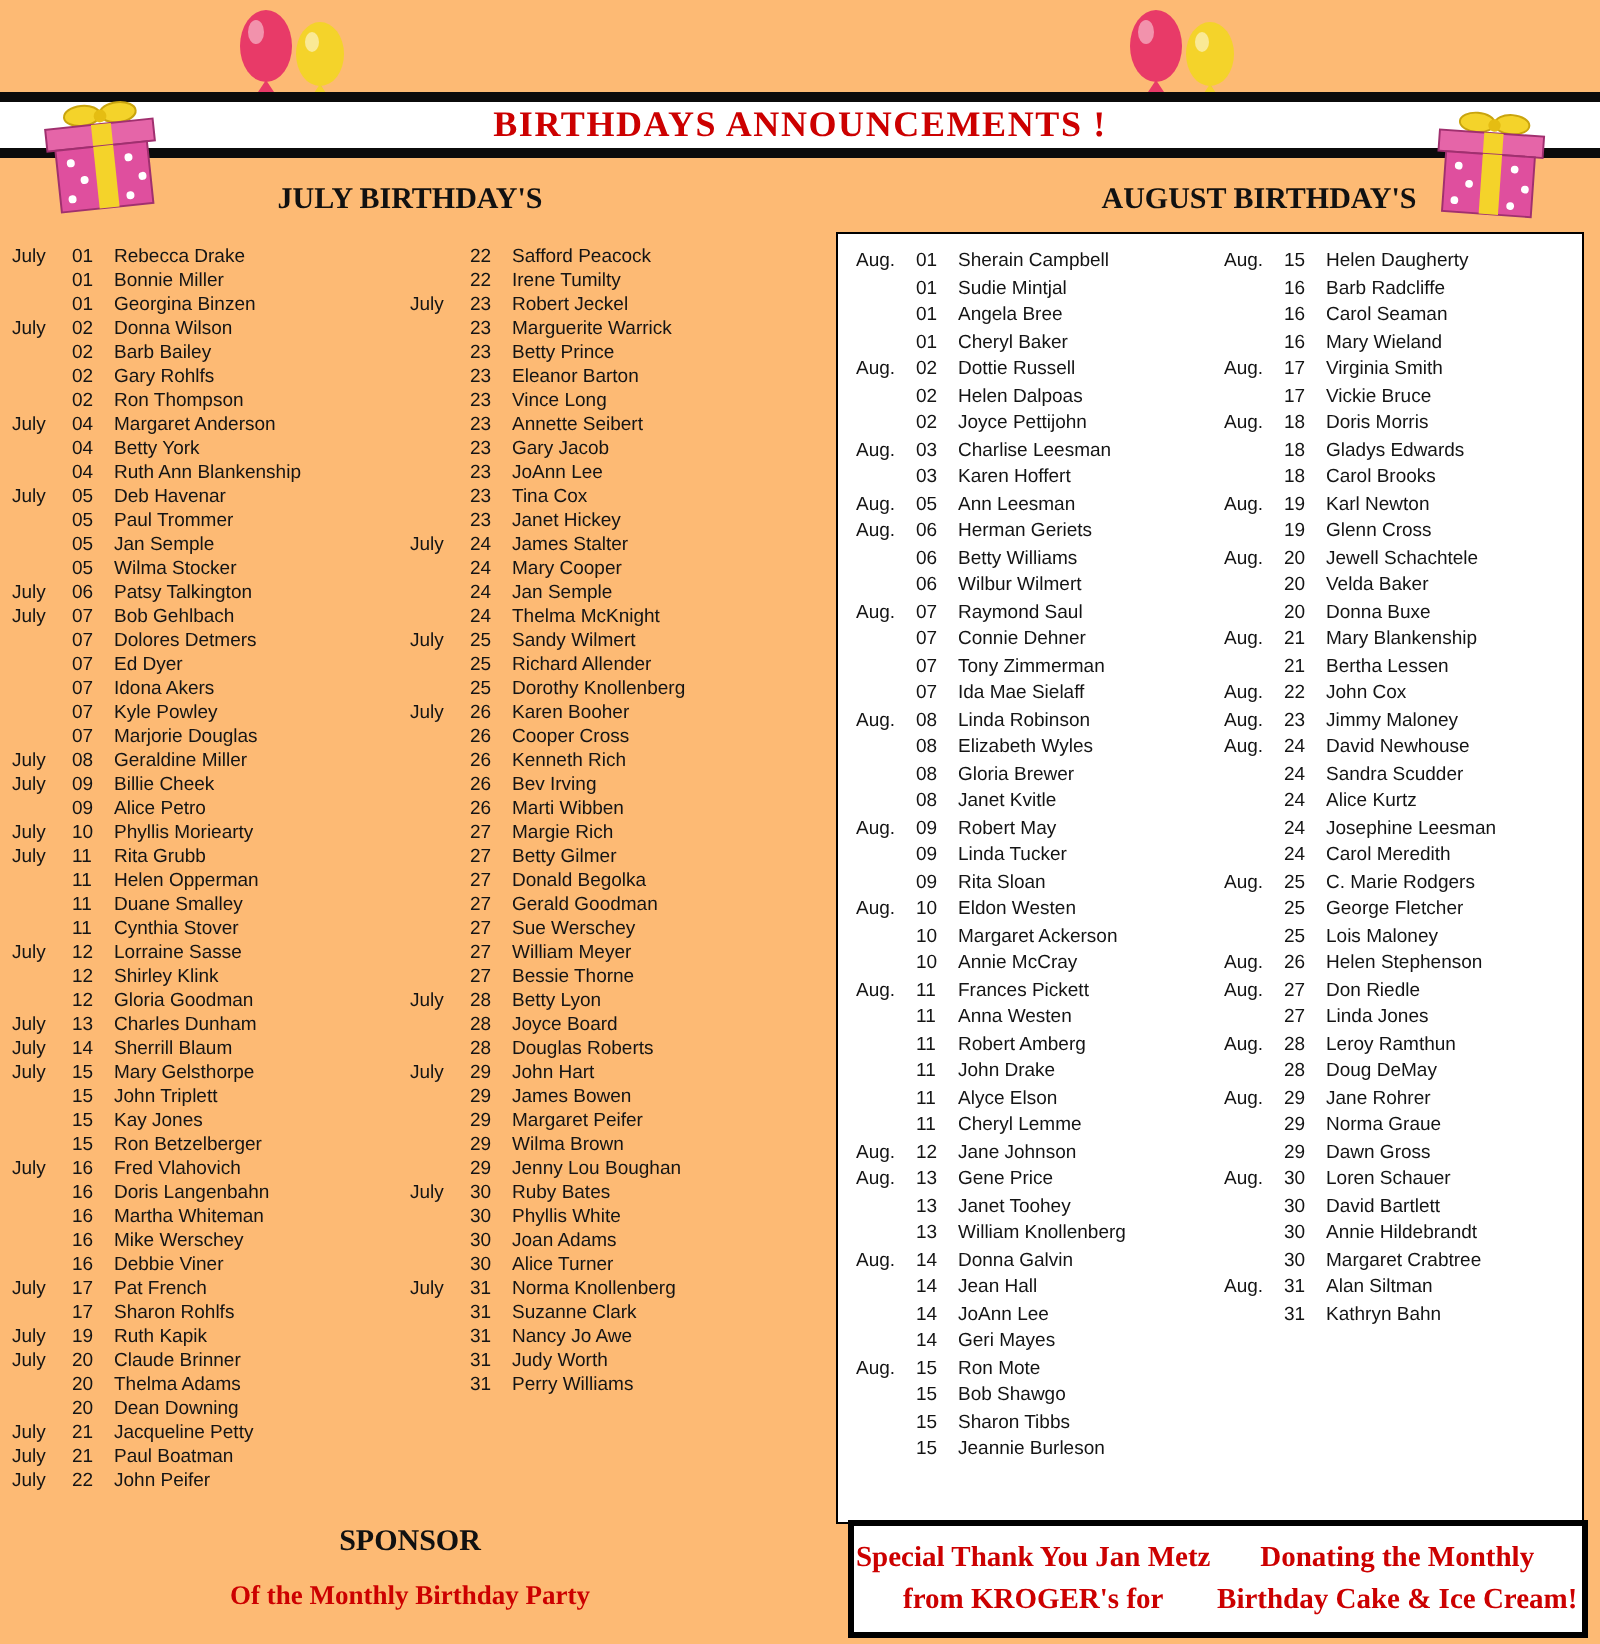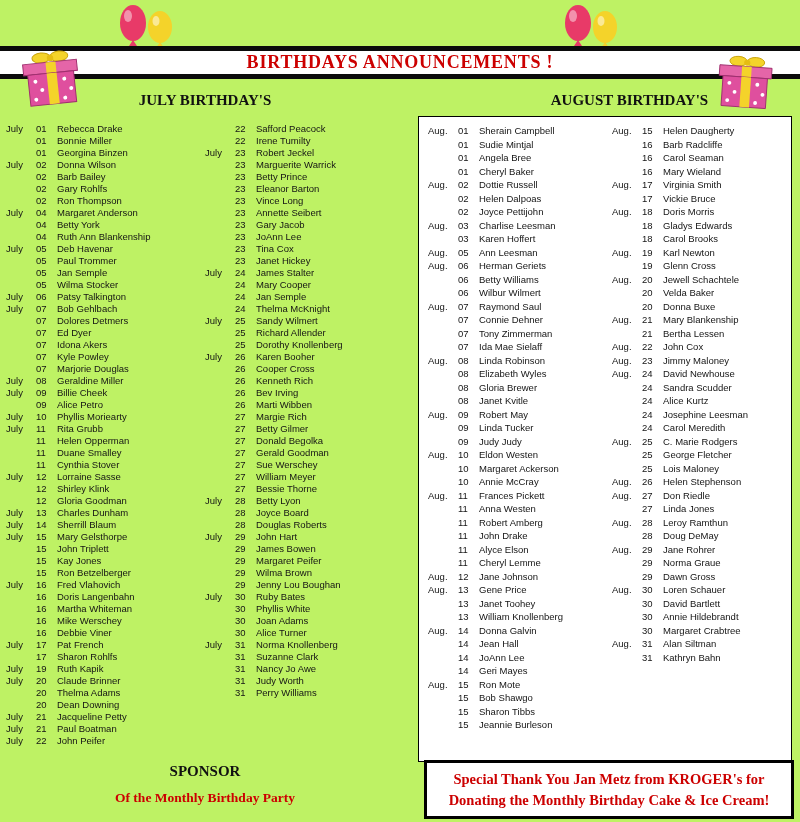--- a/index.html
+++ b/index.html
@@ -1,18 +1,18 @@
 <!DOCTYPE html>
 <html><head>
 <meta charset="utf-8">
 <style>
   * { margin:0; padding:0; box-sizing:border-box; }
   html,body { background:#ffffff; }
   body { font-family:"Liberation Sans", sans-serif; }
-  .page { position:relative; width:800px; height:822px; background:#bef264; overflow:hidden; }
+  .page { position:relative; width:800px; height:822px; background:#fdba74; overflow:hidden; }
 
   
   .banner { position:absolute; left:0; top:46px; width:800px; height:33px;
             border-top:5px solid #0b0b0b; border-bottom:5px solid #0b0b0b;
             background:#fff; display:flex; align-items:center; justify-content:center; z-index:2; }
   .title { font-family:"Liberation Serif", serif; font-weight:bold; font-size:18px;
            color:#cc0000; letter-spacing:.8px; }
 
   
   .balloons { position:absolute; z-index:1; }
@@ -43,21 +43,21 @@
 
   
   .sponsor-title { position:absolute; left:0; top:763px; width:410px; text-align:center;
                    font-family:"Liberation Serif", serif; font-weight:bold; font-size:15px; color:#111; }
   .sponsor-sub { position:absolute; left:0; top:790px; width:410px; text-align:center;
                  font-family:"Liberation Serif", serif; font-weight:bold; font-size:13.5px; color:#cc0000; }
 
   
   .thanks { position:absolute; left:424px; top:760px; width:370px; height:59px;
             border:3px solid #000; background:#fff;
-            display:flex; flex-direction:column; justify-content:center; align-items:center;
+            display:flex; flex-direction:row; justify-content:center; align-items:center;
             font-family:"Liberation Serif", serif; font-weight:bold; font-size:14.5px;
             color:#cc0000; line-height:21px; text-align:center; }
 </style>
 </head>
 <body>
 
 <div class="page">
 
   <svg class="balloons b1" width="76" height="54" viewBox="0 0 76 54">
     <path d="M25 39 C21 45 31 48 26 54" stroke="#9a9a9a" stroke-width="1" fill="none"></path>
@@ -738,21 +738,21 @@
         <span class="n">Robert May</span>
       </div>
       <div class="row">
         <span class="m"></span>
         <span class="d">09</span>
         <span class="n">Linda Tucker</span>
       </div>
       <div class="row">
         <span class="m"></span>
         <span class="d">09</span>
-        <span class="n">Judy Judy</span>
+        <span class="n">Rita Sloan</span>
       </div>
       <div class="row">
         <span class="m">Aug.</span>
         <span class="d">10</span>
         <span class="n">Eldon Westen</span>
       </div>
       <div class="row">
         <span class="m"></span>
         <span class="d">10</span>
         <span class="n">Margaret Ackerson</span>

